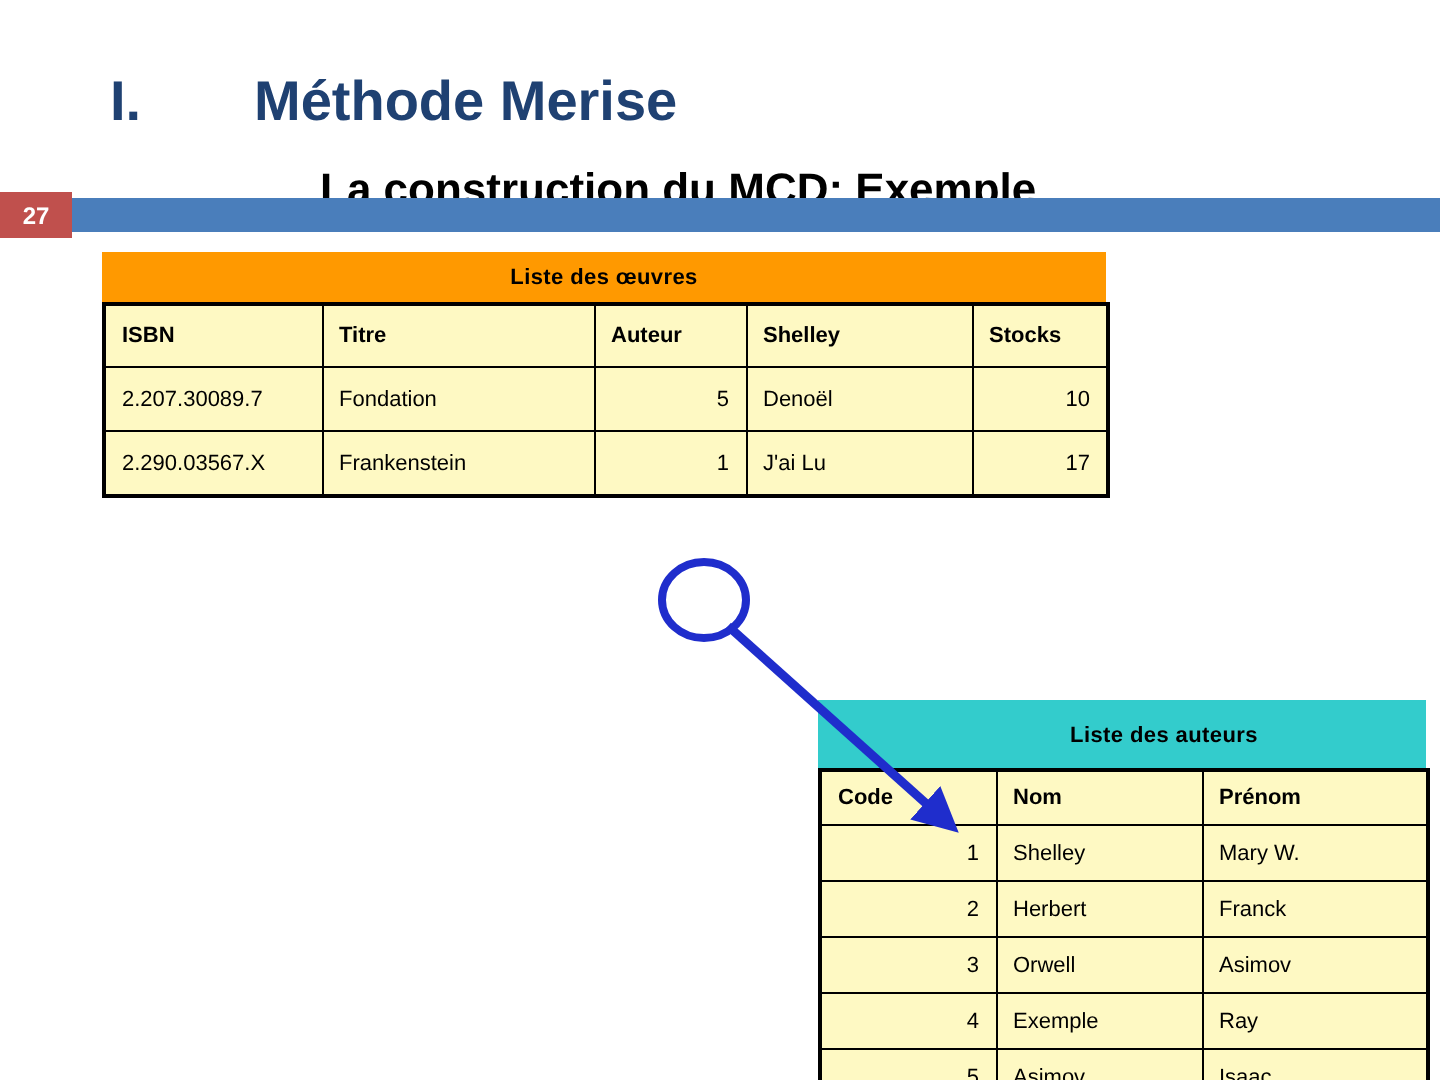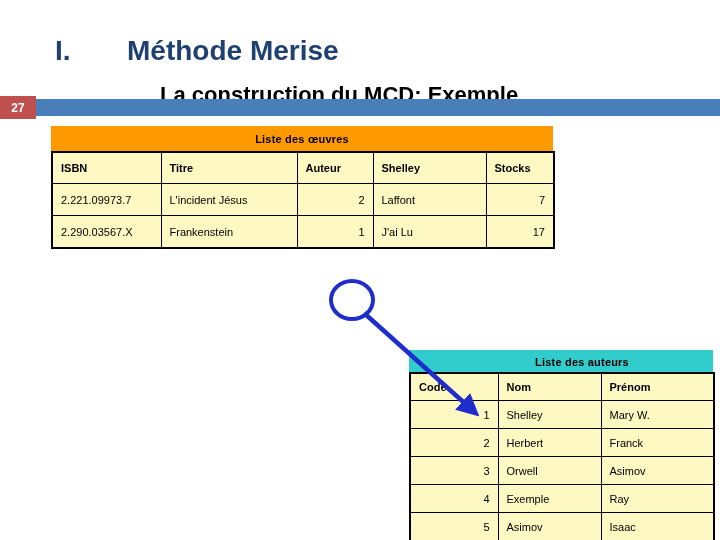--- a/index.html
+++ b/index.html
@@ -128,21 +128,21 @@
 
   
   #table-auteurs {
     left: 409px;
     top: 350px;
     width: 304px;
     border: none;
   }
   #table-auteurs .banner-wrap {
     background: #33CCCC;
-    height: 22px;
+    height: 34px;
     box-sizing: border-box;
     display: flex;
     align-items: center;
     justify-content: center;
     border: none;
     padding-left: 42px;
   }
   #table-auteurs table {
     border: 2px solid #000000;
   }
@@ -185,25 +185,25 @@
       <tr>
         <th>ISBN</th>
         <th>Titre</th>
         <th>Auteur</th>
         <th>Shelley</th>
         <th>Stocks</th>
       </tr>
     </thead>
     <tbody>
       <tr>
-        <td>2.221.09973.7</td>
-        <td>L'incident Jésus</td>
-        <td class="num">2</td>
-        <td>Laffont</td>
-        <td class="num">7</td>
+        <td>2.207.30089.7</td>
+        <td>Fondation</td>
+        <td class="num">5</td>
+        <td>Denoël</td>
+        <td class="num">10</td>
       </tr>
       <tr>
         <td>2.290.03567.X</td>
         <td>Frankenstein</td>
         <td class="num">1</td>
         <td>J'ai Lu</td>
         <td class="num">17</td>
       </tr>
     </tbody>
   </table>

